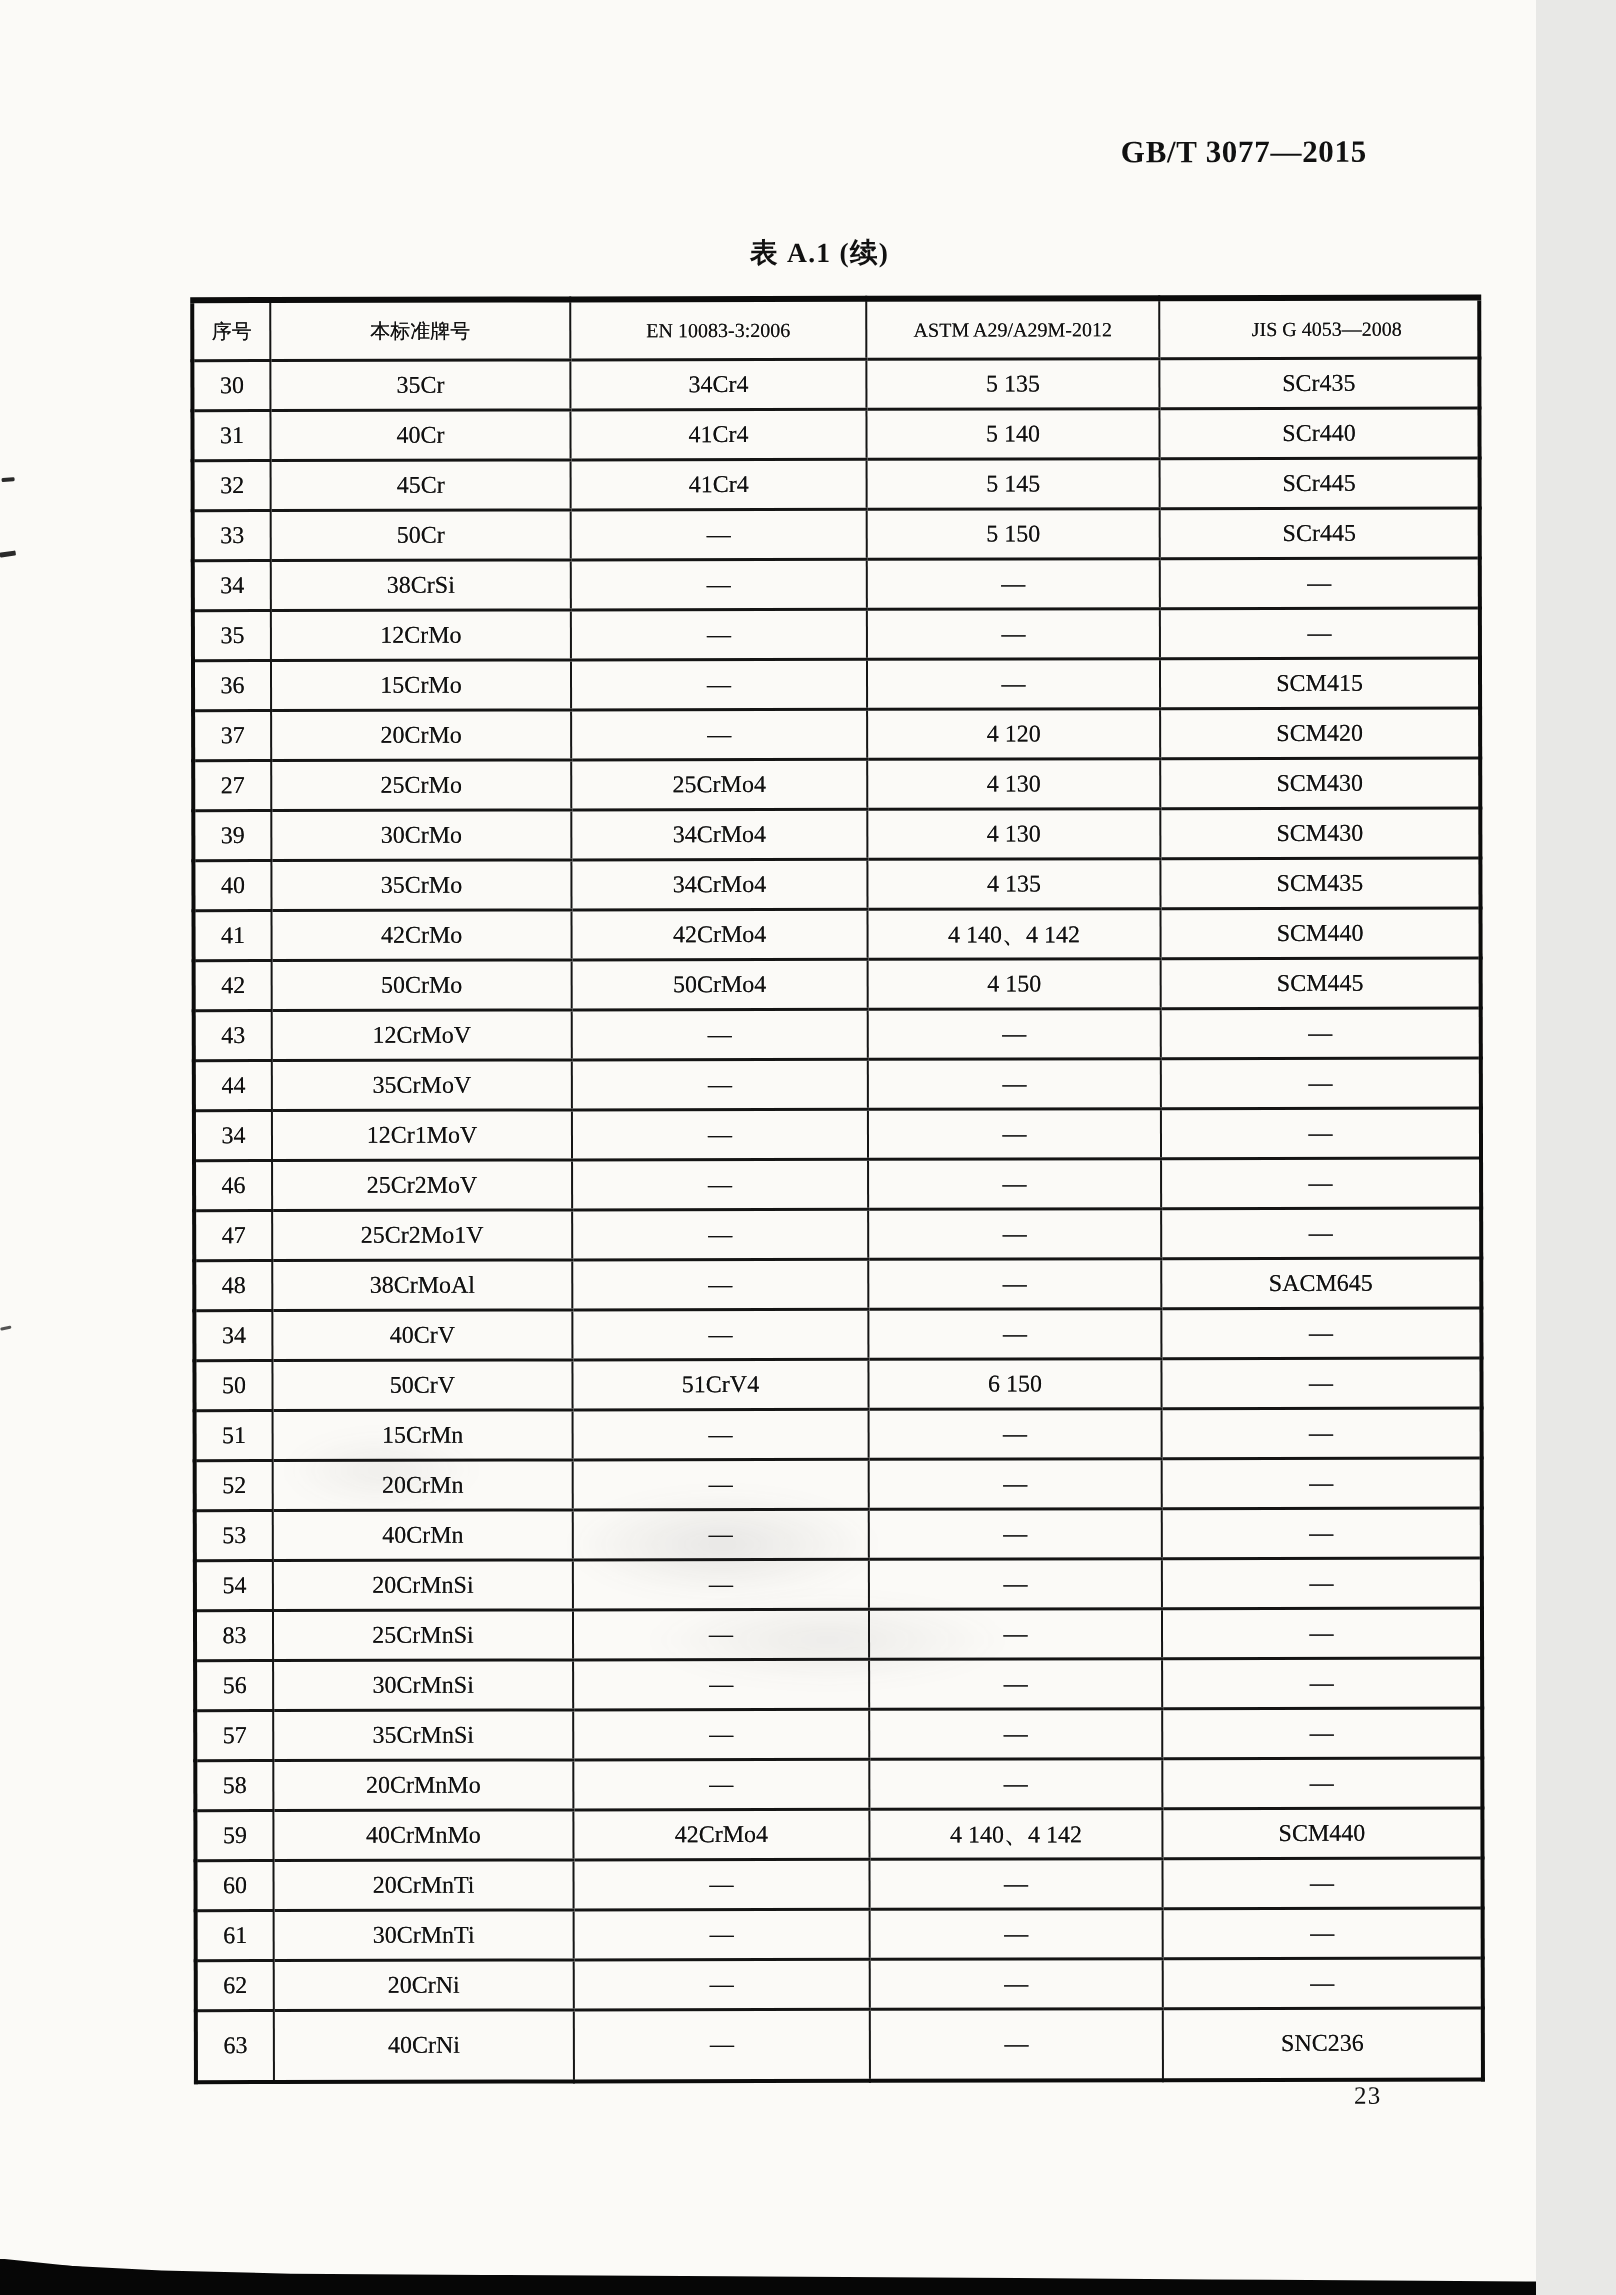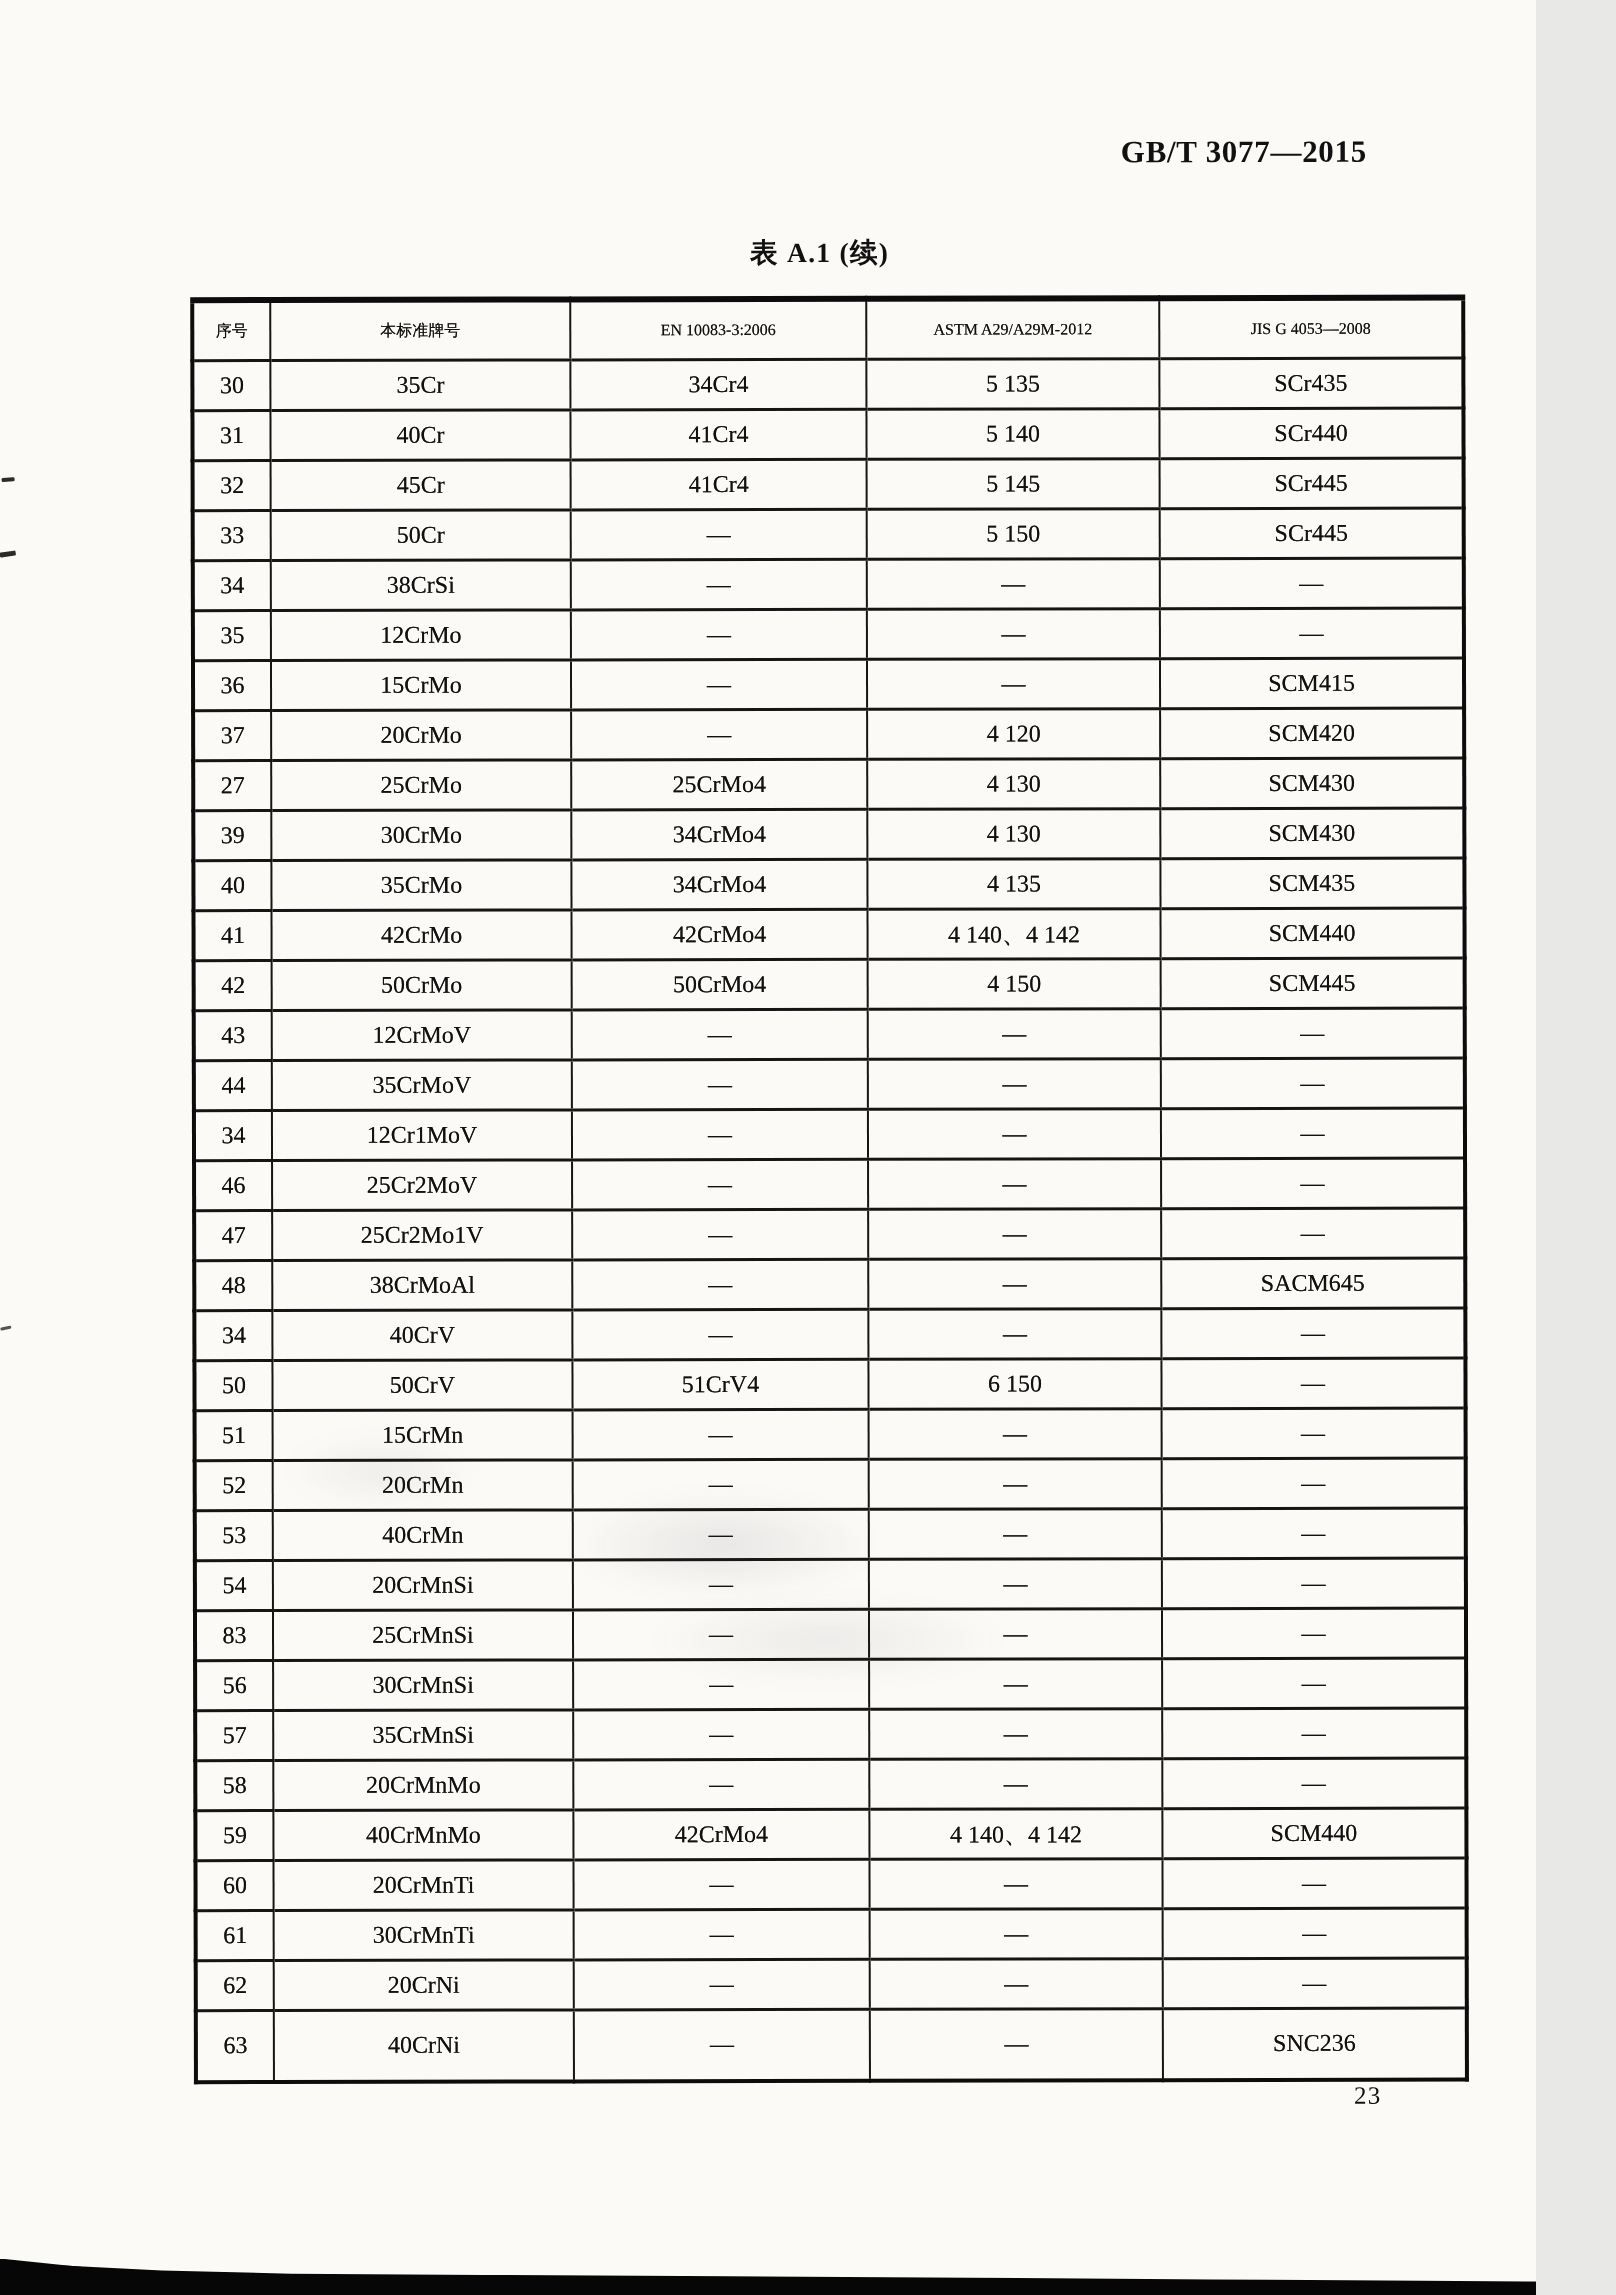--- a/index.html
+++ b/index.html
@@ -42,21 +42,21 @@
     border-bottom-width:3.3px;
     text-align:center;
     vertical-align:middle;
     font-size:24px;
     font-weight:400;
     padding:0;
     overflow:hidden;
     text-shadow:0 0 0.3px rgba(10,10,10,.75);
   }
   .std-table{border:4.6px solid #0c0c0c;border-top-width:6.6px;}
-  .std-table thead th{height:56px;font-size:16px;border-bottom-width:3.3px;margin-left:40px;}
+  .std-table thead th{height:56px;font-size:20px;border-bottom-width:3.3px;margin-left:40px;}
   .std-table tbody tr{height:50px;}
   .std-table tbody tr:last-child{height:71px;}
   .page-number{
     position:absolute;
     top:2083px;left:1352px;
     font-size:25px;
     letter-spacing:1.3px;
   }
   
   .edge-bottom{
@@ -97,21 +97,21 @@
 
     <div class="caption">表 A.1 (续)</div>
 
     <table class="std-table">
       <thead>
         <tr>
             <th style="width: 75px;">序号</th>
             <th style="width: 298px;">本标准牌号</th>
             <th style="width: 294px;">EN 10083-3:2006</th>
             <th style="width: 291px;">ASTM A29/A29M-2012</th>
-            <th style="width: 301px;">JIS G 4053—2008</th>
+            <th style="width: 301px; padding-left: 16px;">JIS G 4053—2008</th>
           </tr>
       </thead>
       <tbody>
           <tr>
             <td>30</td>
             <td>35Cr</td>
             <td>34Cr4</td>
             <td>5 135</td>
             <td>SCr435</td>
           </tr>

